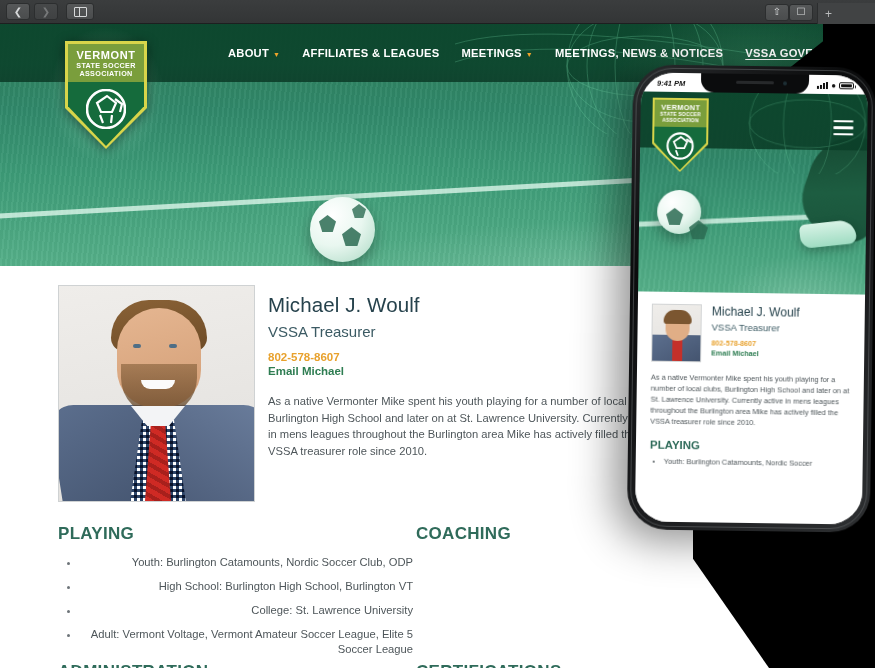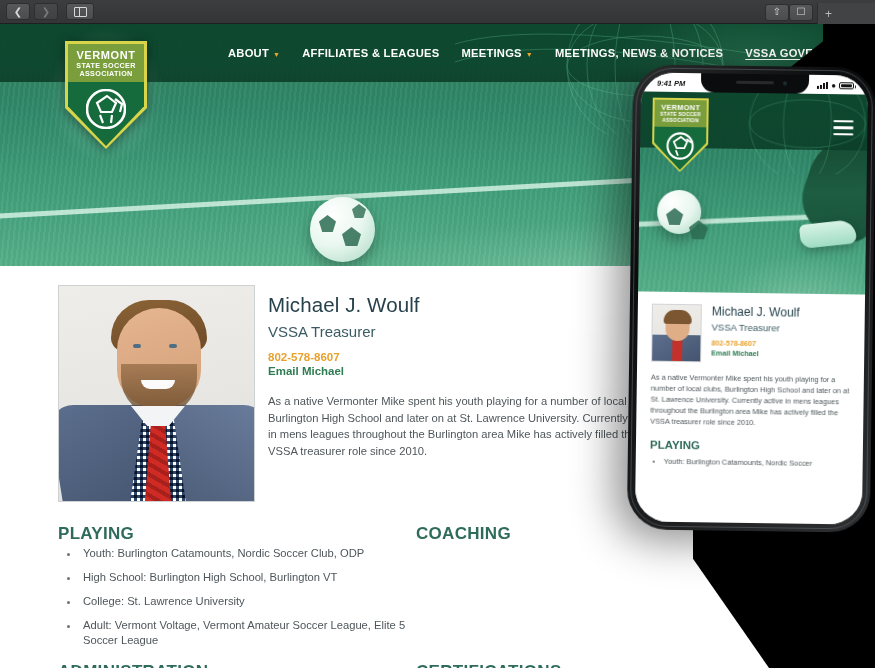--- a/index.html
+++ b/index.html
@@ -268,21 +268,21 @@
   }
 
   
   .cols { position:absolute; left:58px; top:258px; width:760px; }
   .col { position:absolute; top:0; }
   .col.left { left:0; width:355px; }
   .col.right { left:358px; width:330px; }
   .sec-title {
     font-size:17px; color:#2f6b5a; font-weight:700; letter-spacing:.3px;
   }
-  .sec-list { margin-top:2px; padding-left:22px; }
+  .sec-list { margin-top:11px; padding-left:22px;text-align:right; }
   .sec-list li {
     font-size:11.2px; color:#4e565a; line-height:15px; margin-bottom:9px;
     padding-left:3px;
   }
   .sec-list li::marker { color:#6d7479; }
 
   .cols2 { position:absolute; left:58px; top:396px; width:760px; }
   .sec-title.cut { font-size:17px; }
 
   

